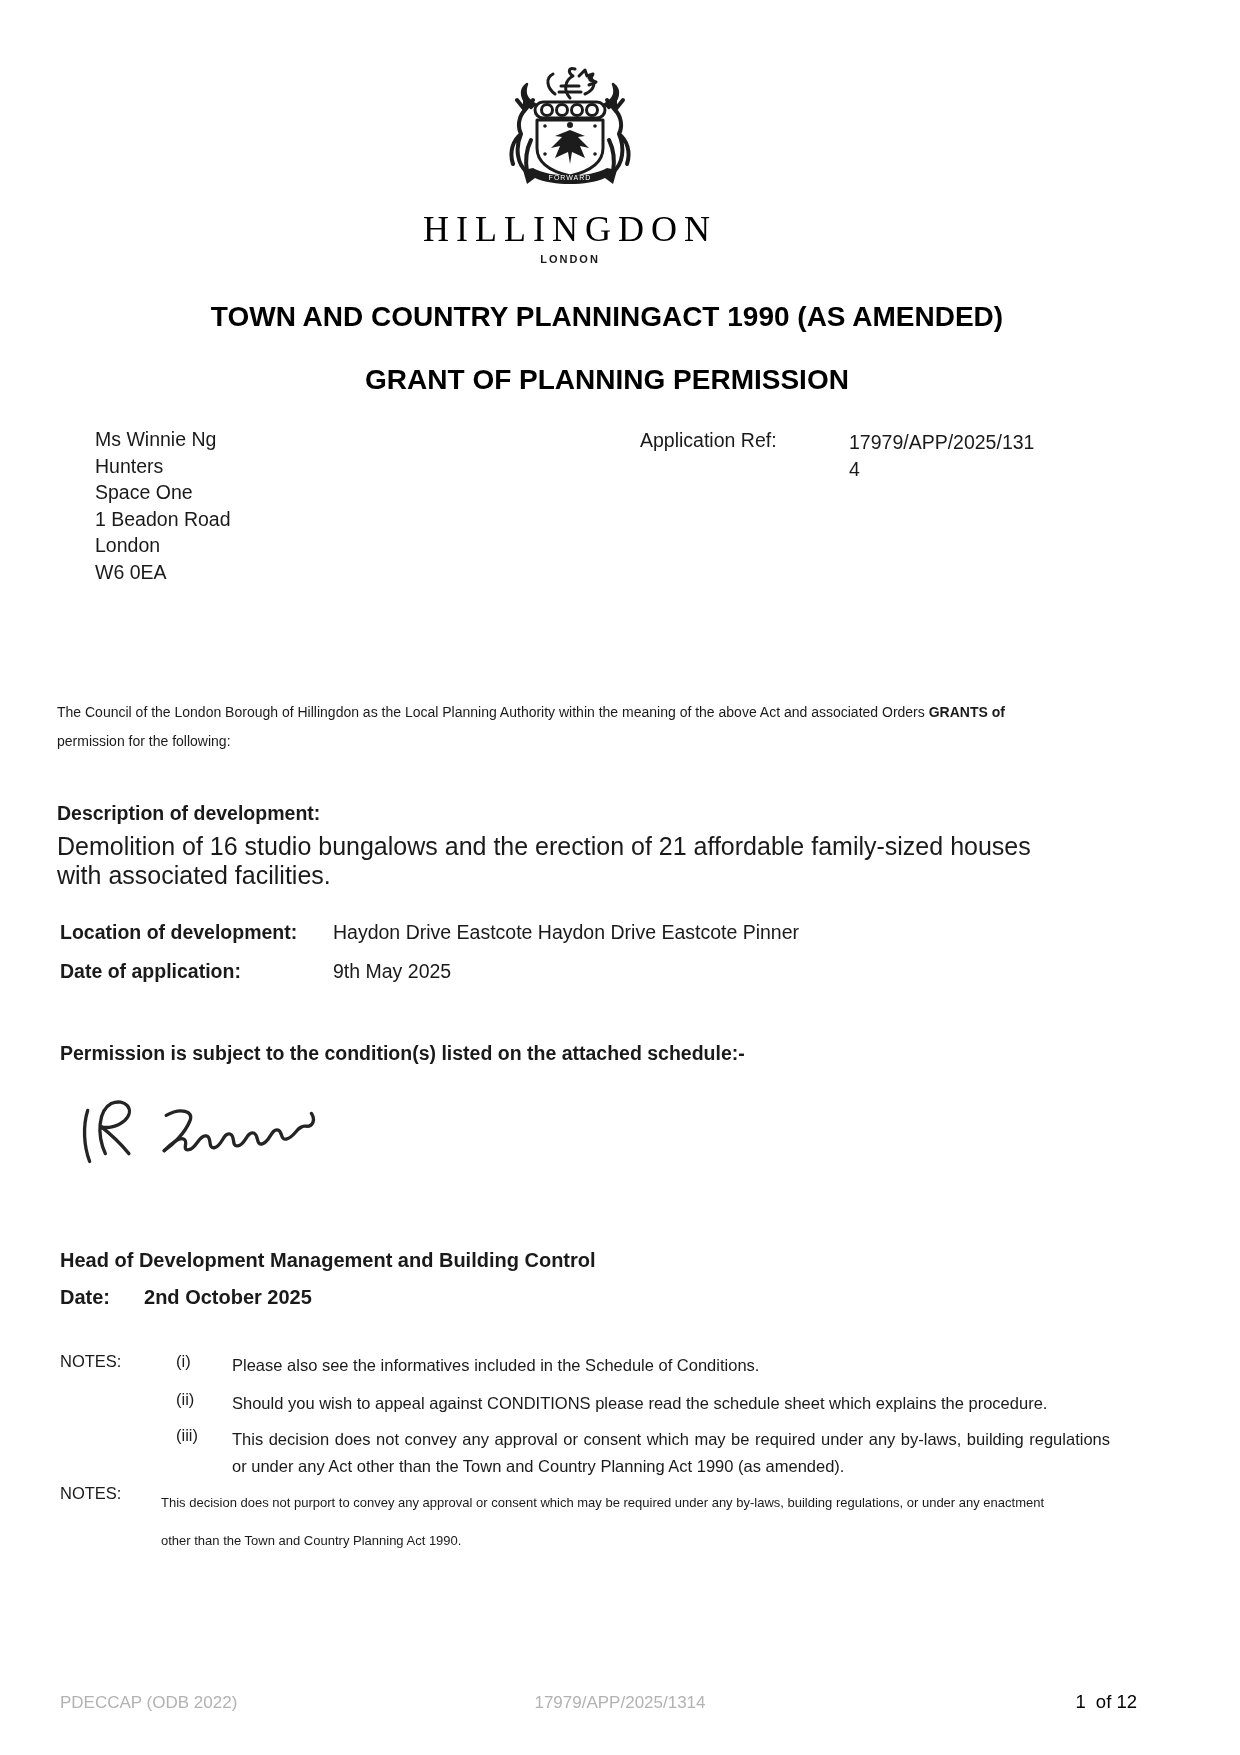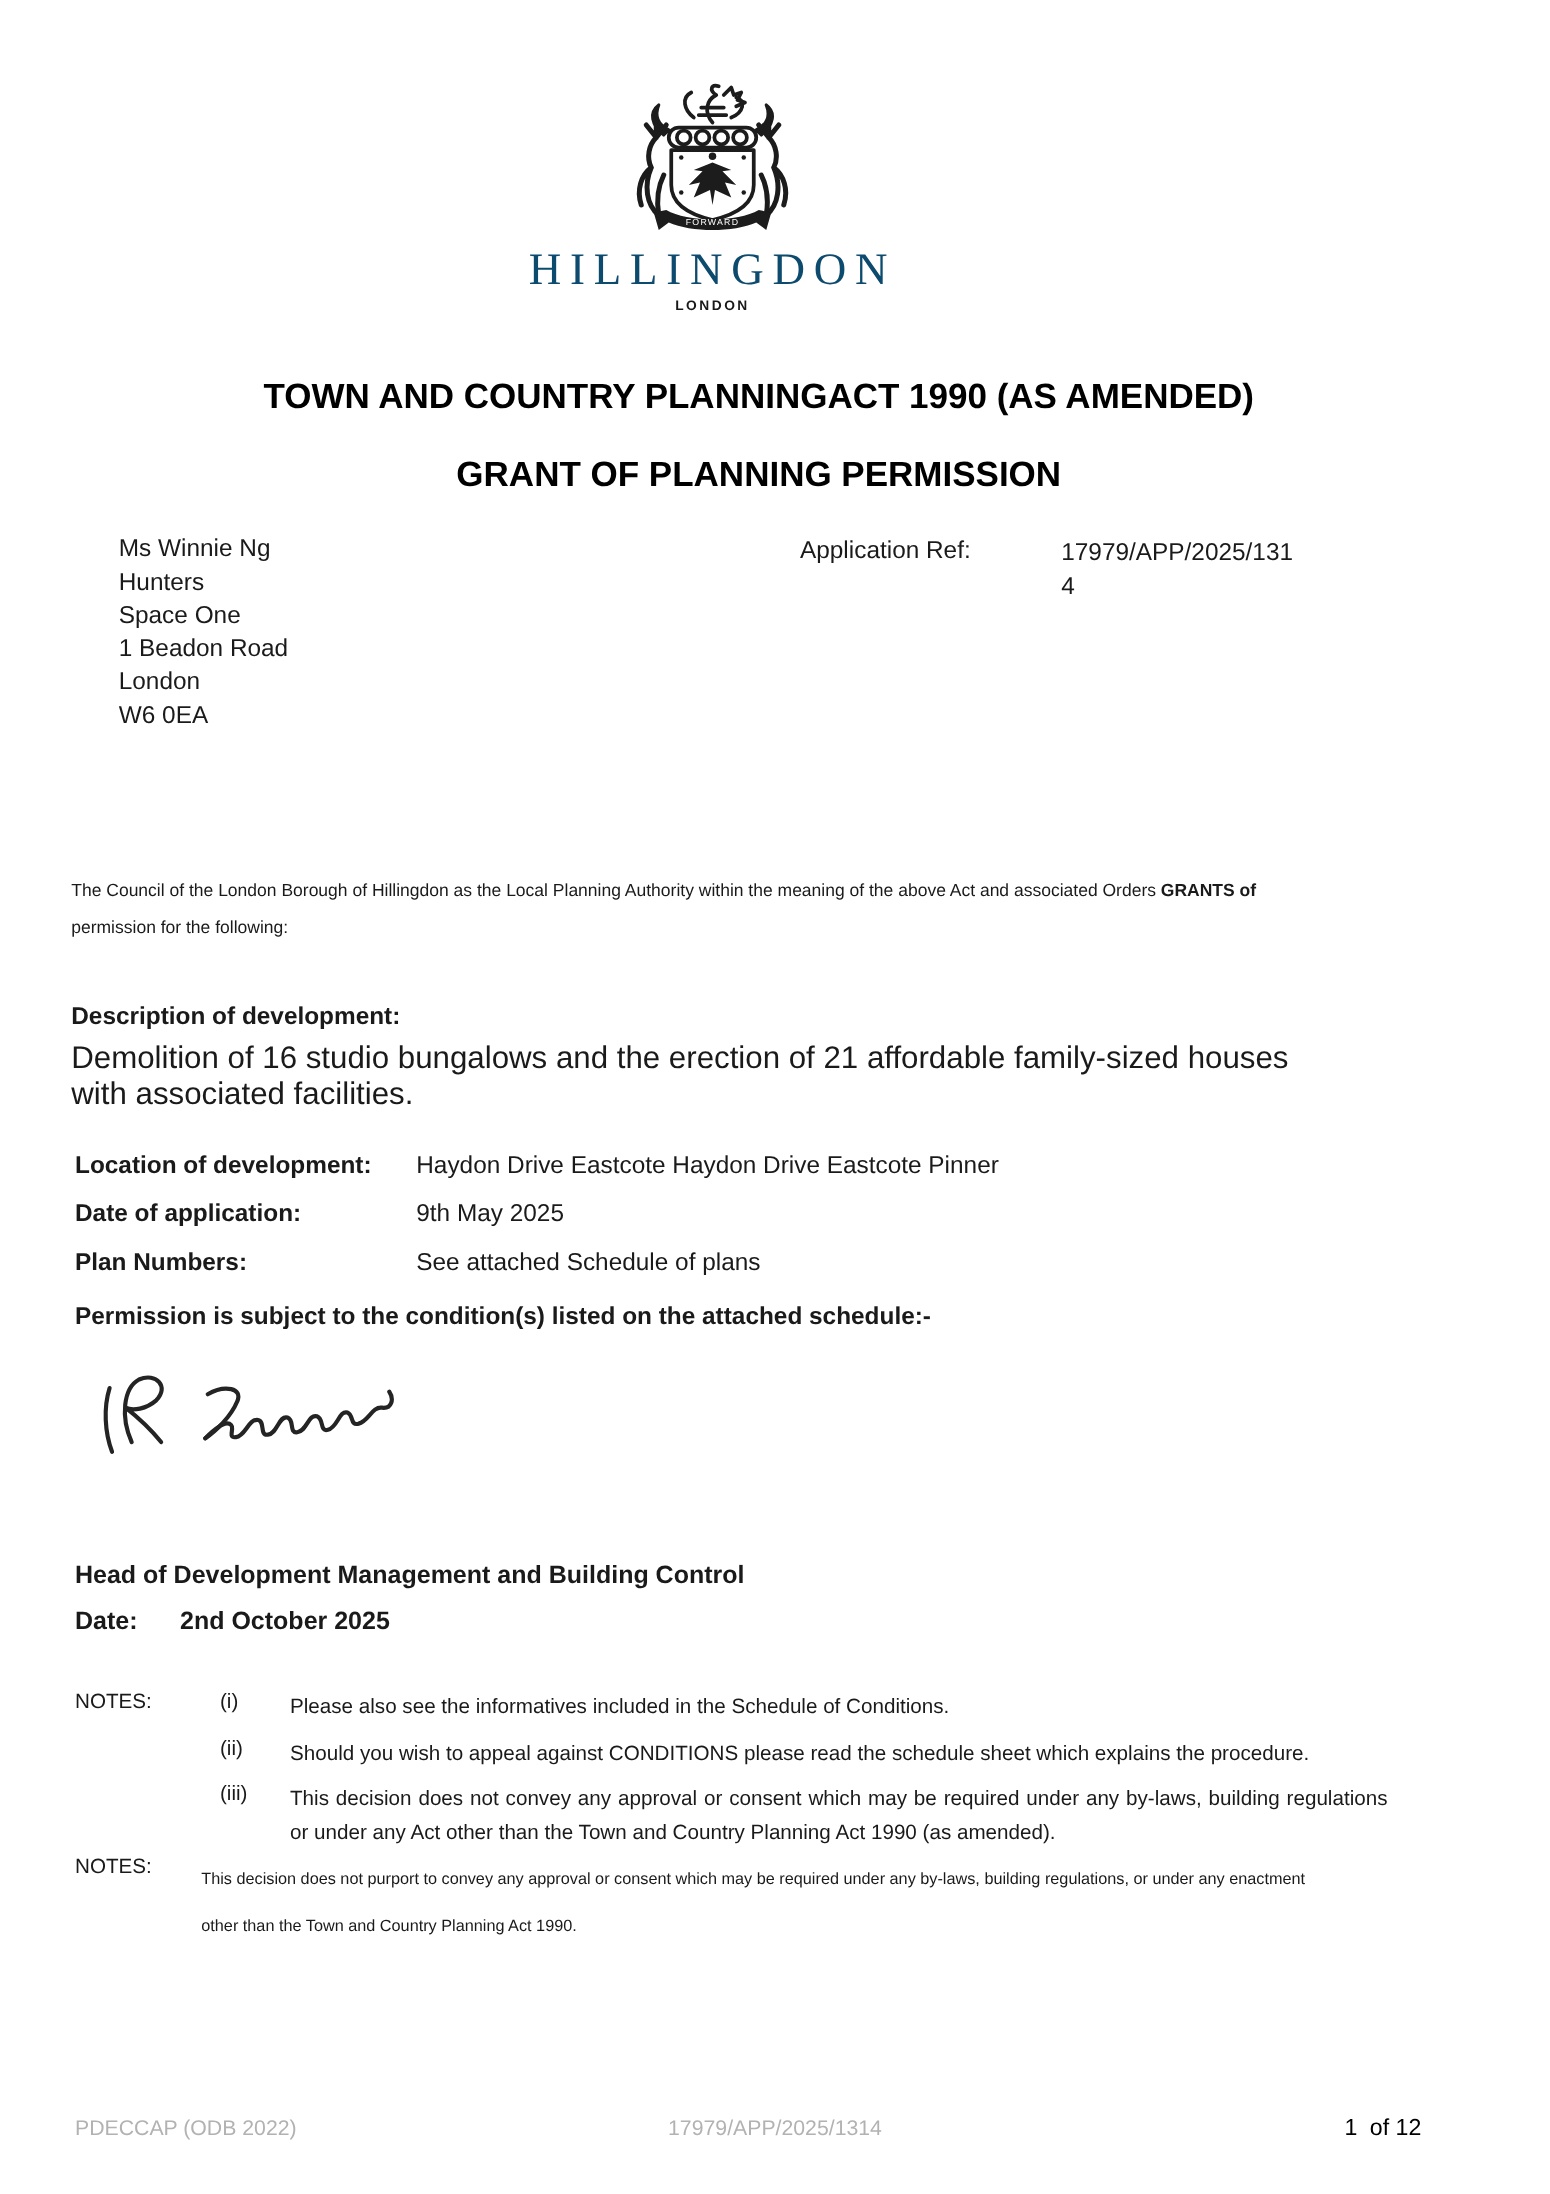--- a/index.html
+++ b/index.html
@@ -5,21 +5,21 @@
   html,body{margin:0;padding:0;background:#ffffff;}
   .page{
     position:relative;width:1240px;height:1755px;background:#ffffff;
     font-family:"Liberation Sans", sans-serif;color:#1a1a1a;overflow:hidden;
   }
   
   .logo{position:absolute;left:390px;top:64px;width:360px;text-align:center;}
   .crest{display:block;margin:0 auto;}
   .logo-name{
     font-family:"Liberation Serif", serif;font-size:36px;letter-spacing:7px;
-    color:#0c4a6e;margin-top:2px;white-space:nowrap;
+    color:#000000;margin-top:16px;white-space:nowrap;
   }
   .logo-sub{font-size:11px;font-weight:bold;letter-spacing:2px;color:#181818;margin-top:3px;}
   
   .h-wrap{position:absolute;left:0;width:1118px;text-align:center;font-weight:bold;font-size:28px;margin:0;color:#000;padding-left:48px;}
   .h-act{top:301px;}
   .h-grant{top:364px;}
   
   .applicant{position:absolute;left:95px;top:426px;font-size:19.5px;line-height:26.5px;}
   .appref-label{position:absolute;left:640px;top:429px;font-size:19.5px;}
   .appref-value{position:absolute;left:849px;top:429px;width:190px;font-size:19.5px;line-height:26.5px;word-break:break-all;}
@@ -117,23 +117,20 @@
 
   <div class="desc-label">Description of development:</div>
   <p class="desc-text">Demolition of 16 studio bungalows and the erection of 21 affordable family-sized houses with associated facilities.</p>
 
   <div class="detail-row" style="top:921px">
     <span class="detail-label">Location of development:</span><span class="detail-value">Haydon Drive Eastcote Haydon Drive Eastcote Pinner</span>
   </div>
   <div class="detail-row" style="top:960px">
     <span class="detail-label">Date of application:</span><span class="detail-value">9th May 2025</span>
   </div>
-  <div class="detail-row" style="top:999px">
-    <span class="detail-label">Plan Numbers:</span><span class="detail-value">See attached Schedule of plans</span>
-  </div>
 
   <div class="permission">Permission is subject to the condition(s) listed on the attached schedule:-</div>
 
   <svg class="signature" width="265" height="92" viewBox="0 0 270 92" aria-label="R Johnson">
     <g fill="none" stroke="#242424" stroke-width="3.4" stroke-linecap="round" stroke-linejoin="round">
       <path d="M18 22 C13 38 14 58 20 74"></path>
       <path d="M36 66 C27 46 29 22 42 15 C56 9 67 21 56 32 C48 39 37 41 31 38 C40 45 51 55 60 66"></path>
       <path d="M98 27 C112 19 127 22 122 33 C117 45 105 57 96 63"></path>
       <path d="M96 63 C104 55 113 48 117 52 C120 55 114 63 121 62 C129 61 131 47 139 48 C145 49 140 61 147 60 C155 59 156 44 163 46 C169 48 164 59 171 58 C179 57 180 43 187 45 C193 47 189 58 196 56 C204 54 205 40 212 42 C217 44 214 53 221 51 C229 49 232 37 240 38 C248 39 250 31 246 25"></path>
     </g>

